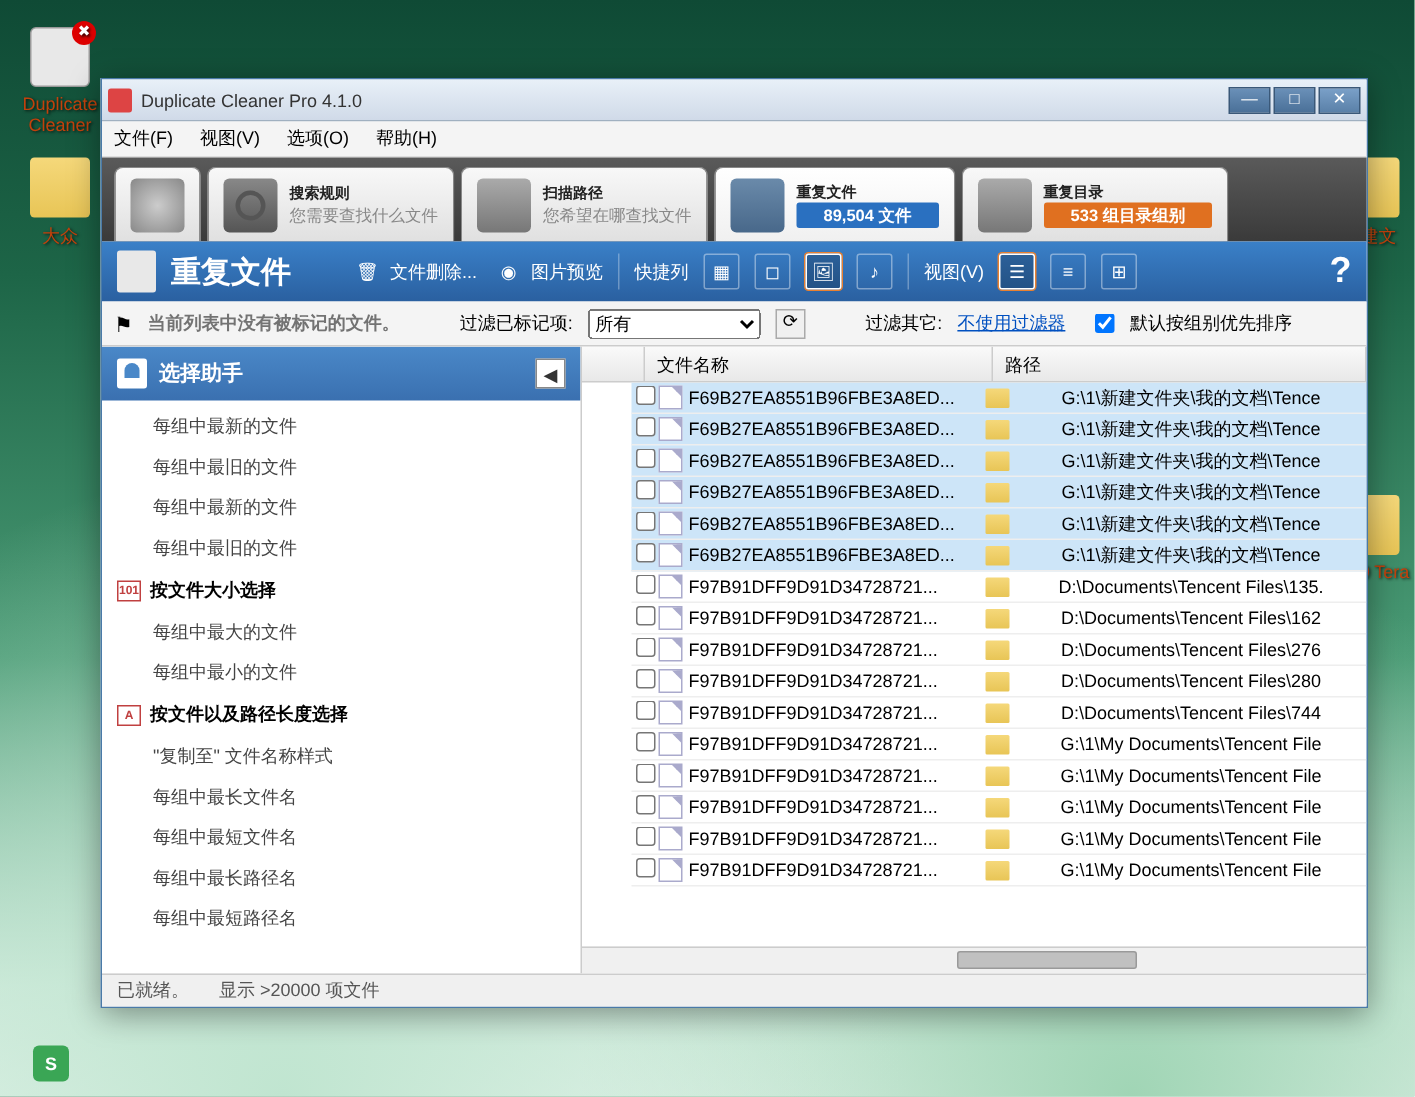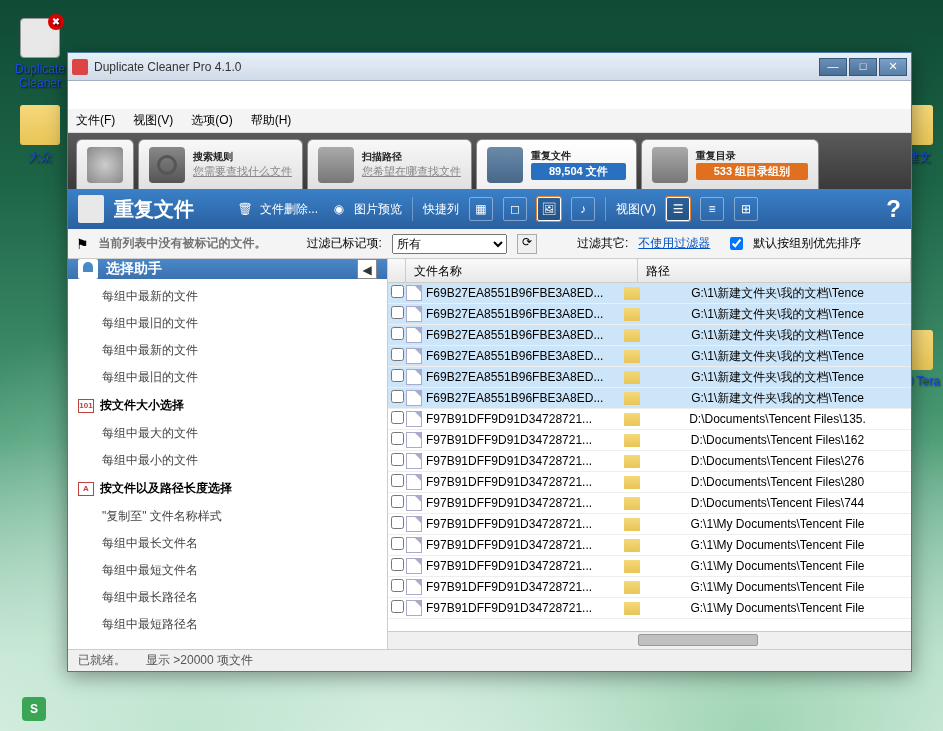--- a/index.html
+++ b/index.html
@@ -1,45 +1,45 @@
 <!DOCTYPE html>
 <html><head>
 <meta charset="utf-8">
 <style>
 * { box-sizing: border-box; margin: 0; padding: 0; font-family: "Microsoft YaHei", Arial, sans-serif; font-size: 12px; }
 body { width: 943px; height: 731px; background: linear-gradient(135deg, #0a3d2e 0%, #1a5f3f 30%, #2d7a4f 50%, #4a9b6a 70%, #88c5a5 100%); position: relative; overflow: hidden; }
 .desktop-bg { position: absolute; inset: 0; background: radial-gradient(circle at 20% 100%, #c0e5d0 0%, transparent 40%), radial-gradient(circle at 80% 100%, #a0d5b5 0%, transparent 35%), linear-gradient(180deg, #0f4a35 0%, #1d6547 25%, #4a9b75 60%, #d5ede0 90%, #e8f5ee 100%); }
-.desktop-icon { position: absolute; width: 60px; text-align: center; color: #1d4ed8; text-shadow: 1px 1px 2px rgba(0,0,0,0.8); }
+.desktop-icon { position: absolute; width: 60px; text-align: center; color: #c2410c; text-shadow: 1px 1px 2px rgba(0,0,0,0.8); }
 .desktop-icon .icn { width: 40px; height: 40px; margin: 0 auto 4px; border-radius: 4px; }
 .di-dup { left: 10px; top: 18px; }
 .di-dup .icn { background: #e8e8e8; border: 1px solid #999; position: relative; }
 .di-dup .icn::after { content: "✖"; position: absolute; top: -5px; right: -5px; background: #d00; color: #fff; border-radius: 50%; width: 16px; height: 16px; font-size: 10px; line-height: 16px; }
 .di-folder { width: 60px; }
 .di-folder .icn { background: linear-gradient(#f5d87a, #e8c556); border-radius: 3px; }
 .window { position: absolute; left: 67px; top: 52px; width: 845px; height: 620px; background: #fff; border: 1px solid #4a7aa8; box-shadow: 0 4px 20px rgba(0,0,0,0.4); display: flex; flex-direction: column; }
 .titlebar { height: 28px; background: linear-gradient(#e8f0f8, #d0dae8); display: flex; align-items: center; padding: 0 4px; border-bottom: 1px solid #a0b0c0; }
 .titlebar .app-icon { width: 16px; height: 16px; background: #d44; border-radius: 2px; margin-right: 6px; }
 .titlebar .title { flex: 1; color: #333; }
 .win-btns { display: flex; gap: 2px; }
 .win-btn { width: 28px; height: 18px; background: linear-gradient(#6a90b8, #4a7098); border: 1px solid #3a5878; color: #fff; text-align: center; line-height: 14px; font-size: 11px; cursor: pointer; }
 .win-btn.close { background: linear-gradient(#7aa0c8, #5a80a8); }
-.menubar { height: 24px; background: #f4f4f4; display: flex; align-items: center; padding: 0 8px; gap: 18px; border-bottom: 1px solid #ddd; margin-top: 28px; }
+.menubar { height: 24px; background: #f4f4f4; display: flex; align-items: center; padding: 0 8px; gap: 18px; border-bottom: 1px solid #ddd; }
 .menubar span { cursor: pointer; }
 .tabbar { height: 56px; background: linear-gradient(#5a5a5a, #3a3a3a); display: flex; padding: 6px 8px 0; gap: 4px; }
 .tab { background: linear-gradient(#f8f8f8, #e0e0e0); border-radius: 6px 6px 0 0; display: flex; align-items: center; padding: 4px 10px; gap: 8px; border: 1px solid #888; border-bottom: none; min-width: 130px; cursor: pointer; }
 .tab.small { min-width: 52px; justify-content: center; }
 .tab.active { background: linear-gradient(#fff, #f0f0f0); }
 .tab .tab-icn { width: 36px; height: 36px; background: linear-gradient(#888, #555); border-radius: 4px; position: relative; flex-shrink: 0; }
 .tab .tab-icn.home { background: radial-gradient(circle, #ccc, #888); }
 .tab .tab-icn.search::after { content:""; position:absolute; left:8px; top:8px; width:14px; height:14px; border:3px solid #555; border-radius:50%; }
 .tab .tab-icn.folder { background: linear-gradient(#aaa, #777); }
 .tab .tab-icn.docs { background: linear-gradient(#6a8aaa, #48688a); }
 .tab .tab-txt { display: flex; flex-direction: column; }
 .tab .tab-title { font-weight: bold; font-size: 10px; color: #222; }
-.tab .tab-sub { font-size: 11px; color: #888; text-decoration: underline; }
+.tab .tab-sub { font-size: 11px; color: #888; }
 .tab .badge { background: #2a70c0; color: #fff; padding: 1px 18px; border-radius: 2px; font-size: 11px; font-weight: bold; }
 .tab .badge.orange { background: #e07020; }
 .toolbar { height: 40px; background: linear-gradient(#3a80c8, #2a60a0); display: flex; align-items: center; padding: 0 10px; color: #fff; gap: 10px; }
 .toolbar .hdr-icn { width: 26px; height: 28px; background: #e8e8e8; border-radius: 2px; }
 .toolbar .hdr-title { font-size: 20px; font-weight: bold; }
 .toolbar .tb-btn { display: flex; align-items: center; gap: 4px; cursor: pointer; font-size: 13px; }
 .toolbar .tb-icn { width: 22px; height: 22px; display: inline-flex; align-items: center; justify-content: center; }
 .toolbar .sep { width: 1px; height: 24px; background: rgba(255,255,255,0.3); }
 .toolbar .icn-btn { width: 24px; height: 24px; border: 1px solid rgba(255,255,255,0.4); display: flex; align-items: center; justify-content: center; cursor: pointer; border-radius: 2px; }
 .toolbar .icn-btn.active { background: rgba(0,0,0,0.2); border-color: #fff; box-shadow: 0 0 0 1px #e88030; }
@@ -47,36 +47,36 @@
 .toolbar .help { font-size: 24px; font-weight: bold; margin-left: 8px; cursor: pointer; }
 .filterbar { height: 30px; background: #f4f4f4; border-bottom: 1px solid #ccc; display: flex; align-items: center; padding: 0 8px; gap: 10px; }
 .filterbar .flag { font-size: 14px; }
 .filterbar .msg { color: #737373; font-weight: bold; }
 .filterbar select { height: 20px; width: 115px; }
 .filterbar .refresh { width: 20px; height: 20px; border: 1px solid #aaa; background: #f0f0f0; text-align: center; cursor: pointer; }
 .filterbar .link { color: #0050c0; text-decoration: underline; cursor: pointer; }
 .filterbar input[type=checkbox] { margin-left: 10px; }
 .content { flex: 1; display: flex; overflow: hidden; }
 .sidebar { width: 320px; border-right: 1px solid #ccc; display: flex; flex-direction: column; overflow: hidden; }
-.side-hdr { height: 20px; background: linear-gradient(#4a88c8, #3a70b0); color: #fff; display: flex; align-items: center; padding: 0 10px; gap: 8px; }
+.side-hdr { height: 36px; background: linear-gradient(#4a88c8, #3a70b0); color: #fff; display: flex; align-items: center; padding: 0 10px; gap: 8px; }
 .side-hdr .user-icn { width: 20px; height: 20px; background: #fff; border-radius: 2px; position:relative; }
 .side-hdr .user-icn::after { content:""; position:absolute; left:5px; top:3px; width:10px; height:10px; background:#4a88c8; border-radius:50% 50% 0 0; }
 .side-hdr .title { flex: 1; font-size: 14px; font-weight: bold; }
 .side-hdr .collapse { width: 20px; height: 20px; background: #fff; color: #333; text-align: center; line-height: 20px; border: 1px solid #888; cursor: pointer; }
 .side-body { flex: 1; overflow-y: auto; padding: 4px 0; }
 .side-group { padding: 6px 10px; font-weight: bold; display: flex; align-items: center; gap: 6px; }
 .side-group .gicn { width: 16px; height: 14px; border: 1px solid #c04040; font-size: 8px; text-align: center; line-height: 12px; color: #c04040; }
 .side-item { padding: 5px 10px 5px 34px; color: #444; cursor: pointer; }
 .filelist { flex: 1; display: flex; flex-direction: column; overflow: hidden; }
-.list-hdr { height: 24px; background: linear-gradient(#fafafa, #e8e8e8); border-bottom: 1px solid #ccc; display: flex; }
+.list-hdr { height: 24px; background: linear-gradient(#fafafa, #e8e8e8); border-bottom: 1px solid #ccc; display: flex; padding-left: 24px; }
 .list-hdr .col { padding: 4px 8px; border-right: 1px solid #ccc; font-weight: normal; }
 .col-name { width: 232px; }
 .col-path { flex: 1; }
 .list-body { flex: 1; overflow-y: auto; overflow-x: auto; }
-.row { height: 21px; display: flex; align-items: center; border-bottom: 1px solid #eee; }
+.row { height: 21px; display: flex; align-items: center; border-bottom: 1px solid #eee; margin-left: 33px; }
 .row.sel { background: #cde5f8; }
 .row .chk { width: 18px; text-align: center; }
 .row .ficn { width: 16px; height: 16px; background: #fff; border: 1px solid #aac; margin-right: 4px; position: relative; flex-shrink: 0; }
 .row .ficn::after { content:""; position:absolute; right:0; top:0; border:3px solid transparent; border-top-color:#aac; border-right-color:#aac; }
 .row .fname { width: 194px; overflow: hidden; white-space: nowrap; text-overflow: ellipsis; }
 .row .dicn { width: 16px; height: 13px; background: linear-gradient(#f5d87a, #e8c556); border-radius: 1px; margin: 0 4px; flex-shrink: 0; }
 .row .fpath { flex: 1; overflow: hidden; white-space: nowrap; text-overflow: ellipsis; text-align: center; }
 .hscroll { height: 18px; background: #f0f0f0; border-top: 1px solid #ccc; position: relative; }
 .hscroll .thumb { position: absolute; left: 250px; top: 2px; width: 120px; height: 12px; background: #c0c0c0; border: 1px solid #999; border-radius: 2px; }
 .statusbar { height: 22px; background: #f0f0f0; border-top: 1px solid #ccc; display: flex; align-items: center; padding: 0 10px; gap: 20px; color: #555; }

